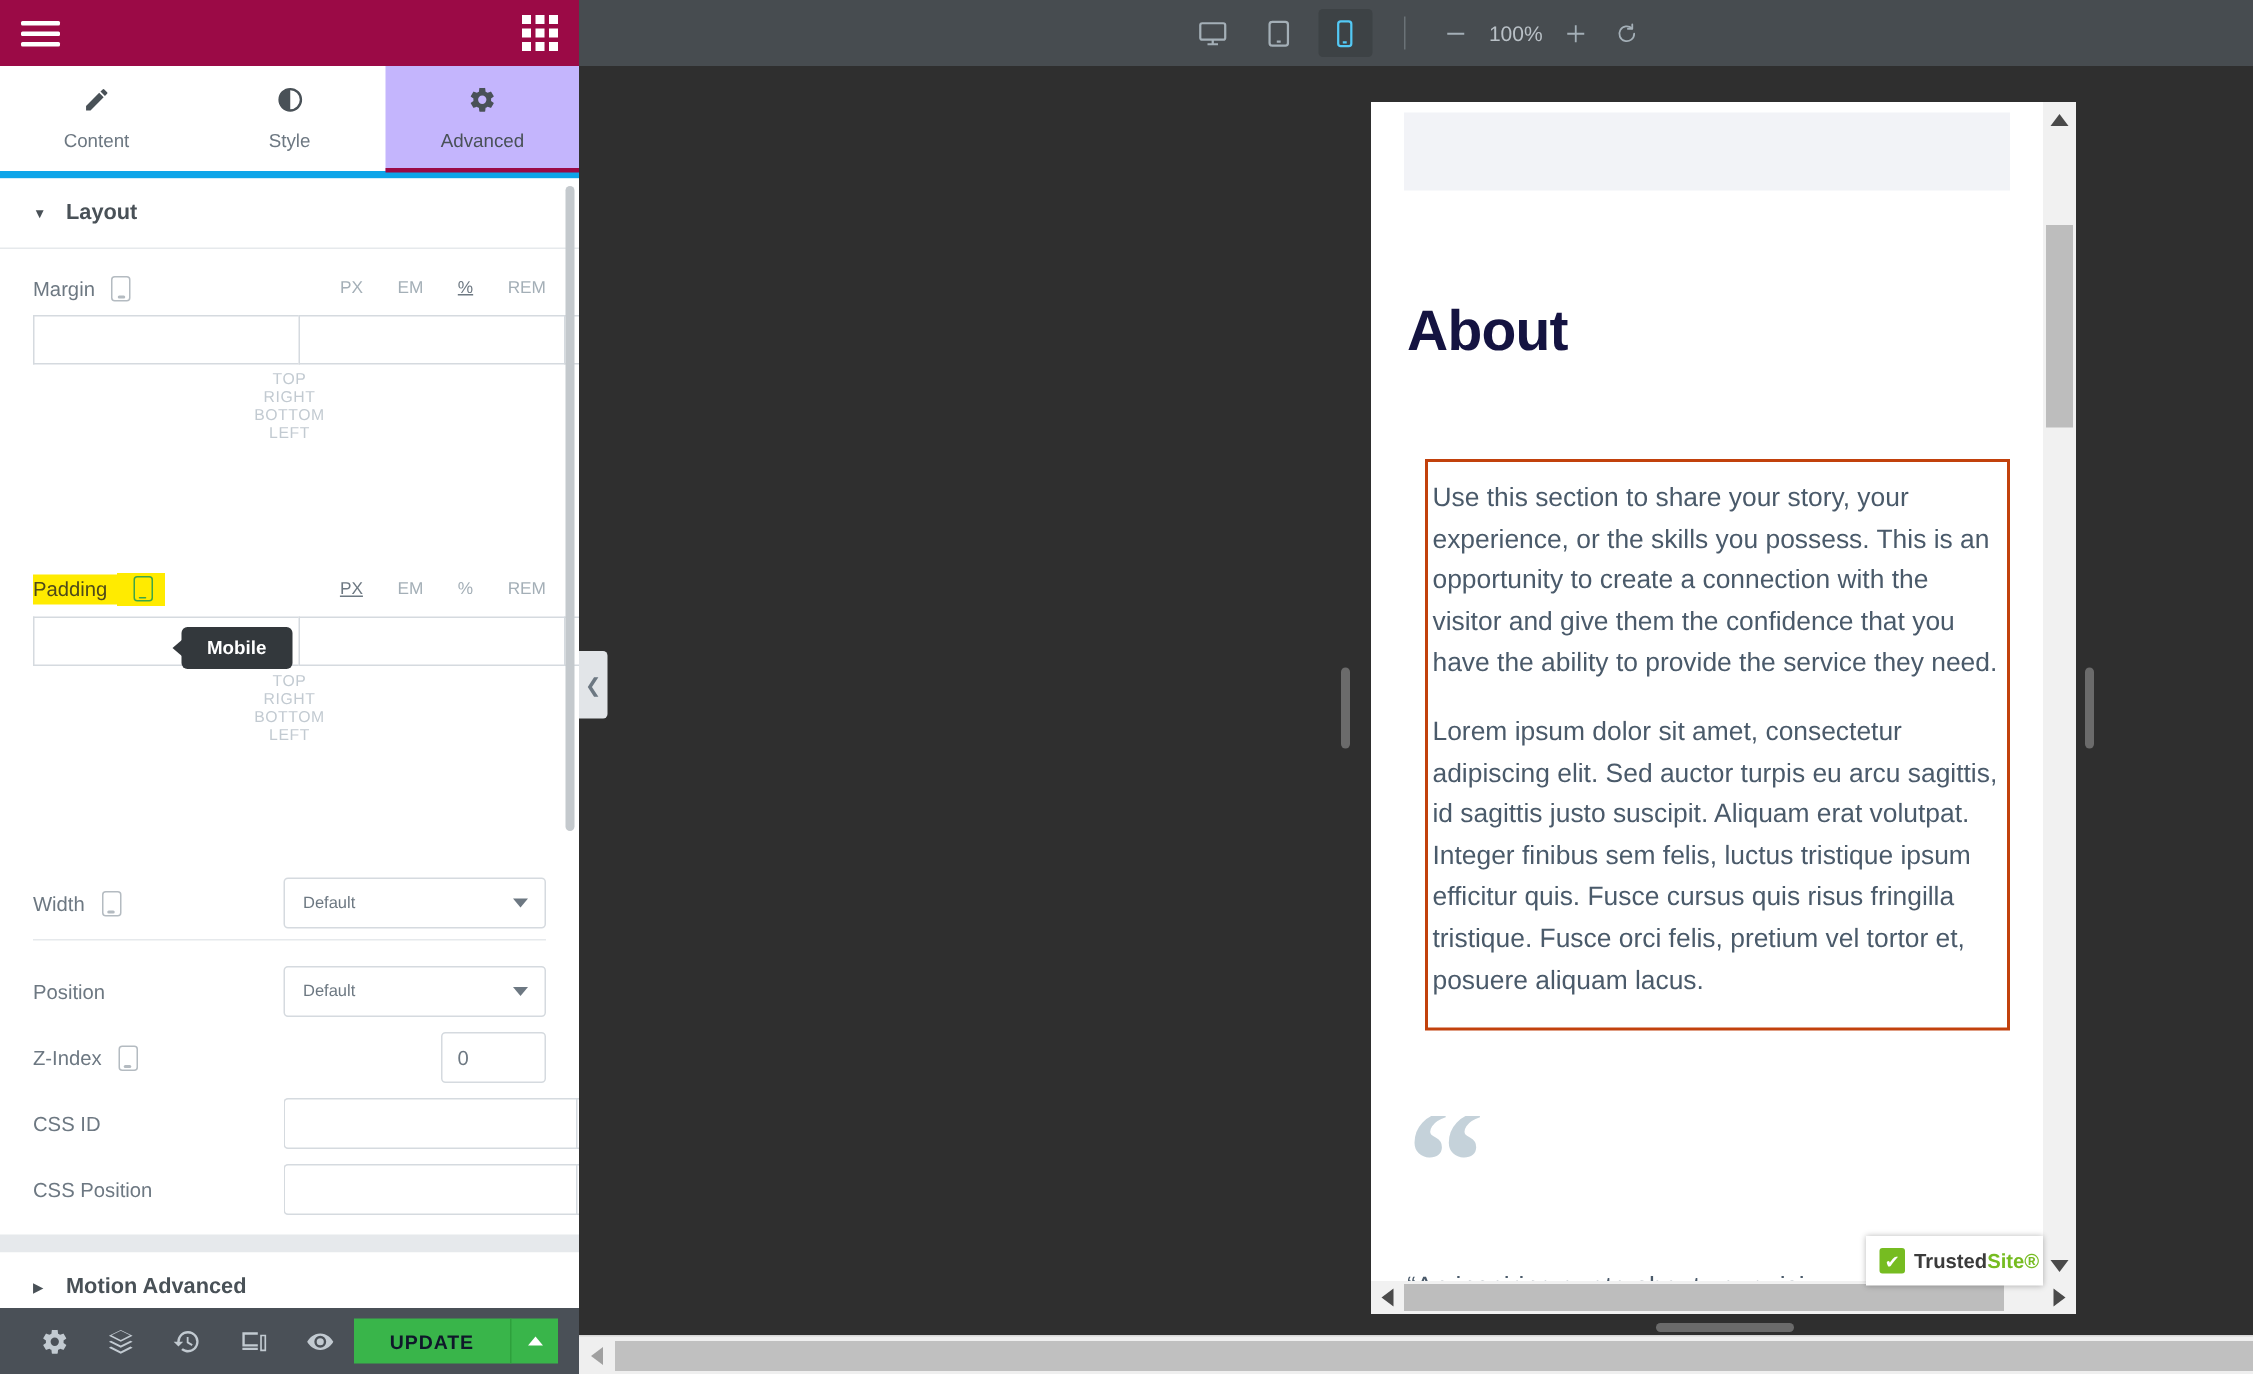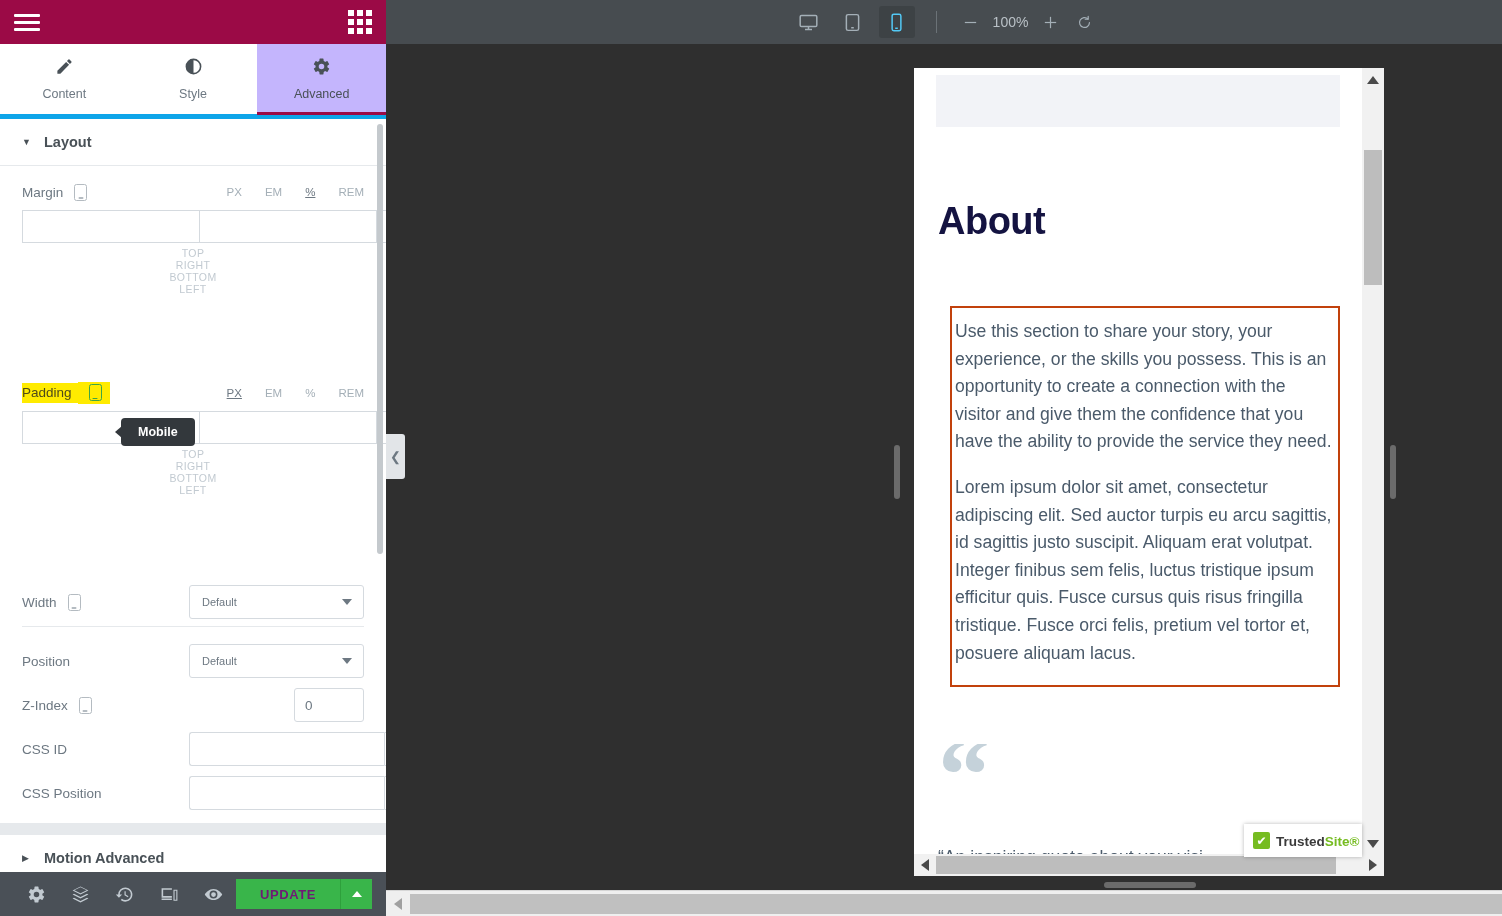--- a/index.html
+++ b/index.html
@@ -137,21 +137,21 @@
 
   
   #panel-footer {
     height: 44px; flex: 0 0 44px; background: #4a5057;
     display: flex; align-items: center; padding: 0 14px; gap: 0;
   }
   .foot-icon { width: 49px; display: flex; align-items: center; justify-content: center; cursor: pointer; }
   .foot-icon svg { width: 19px; height: 19px; fill: #c2cad1; }
   #update-wrap { margin-left: auto; display: flex; height: 30px; }
   #update-btn {
-    background: #39b54a; color: #701a75; border: none; font-weight: bold;
+    background: #39b54a; color: #0f172a; border: none; font-weight: bold;
     font-size: 13px; letter-spacing: .6px; padding: 0 24px; cursor: pointer;
     font-family: "Liberation Sans", sans-serif;
   }
   #update-more {
     background: #39b54a; width: 32px; border-left: 1px solid #2ea03c;
     display: flex; align-items: center; justify-content: center; cursor: pointer;
   }
   #update-more .up { width: 0; height: 0; border-left: 5px solid transparent; border-right: 5px solid transparent; border-bottom: 6px solid #fff; }
 
   

